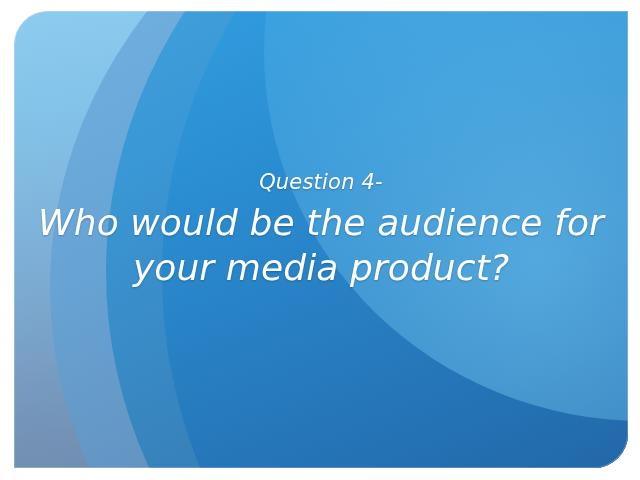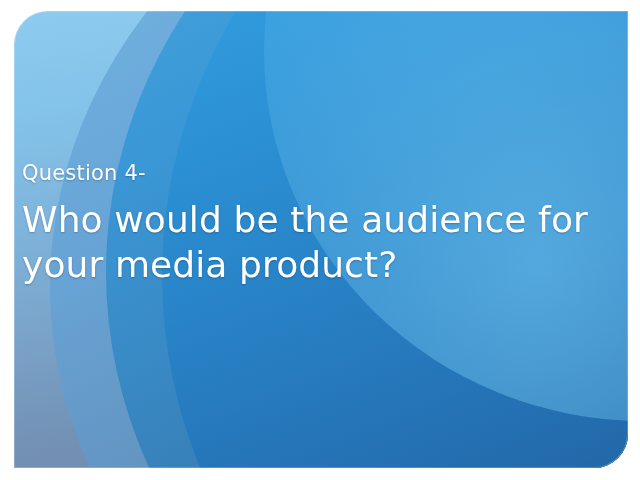--- a/index.html
+++ b/index.html
@@ -118,38 +118,39 @@
                  rgba(120,205,245,0.55) 0%,
                  rgba(120,205,245,0.22) 42%,
                  rgba(120,205,245,0.0) 72%);
   }
 
   
   #text-block {
     position: absolute;
     left: 0;
     right: 0;
-    top: 148px;
-    text-align: left;
+    top: 157px;
+    text-align: center;
     color: #FFFFFF;
     padding: 0 8px;
     box-sizing: border-box;
+    font-style: italic;
   }
 
   #eyebrow {
     font-size: 21px;
     line-height: 28px;
     font-weight: 400;
     letter-spacing: 0.2px;
     color: #FFFFFF;
     text-shadow: 0 1px 2px rgba(10,40,70,0.30);
   }
 
   #headline {
-    margin-top: 10px;
+    margin-top: 4px;
     font-size: 36px;
     line-height: 45px;
     font-weight: 400;
     letter-spacing: 0.1px;
     color: #FFFFFF;
     text-shadow: 0 1px 2px rgba(10,40,70,0.30);
   }
 </style>
 </head>
 <body>

